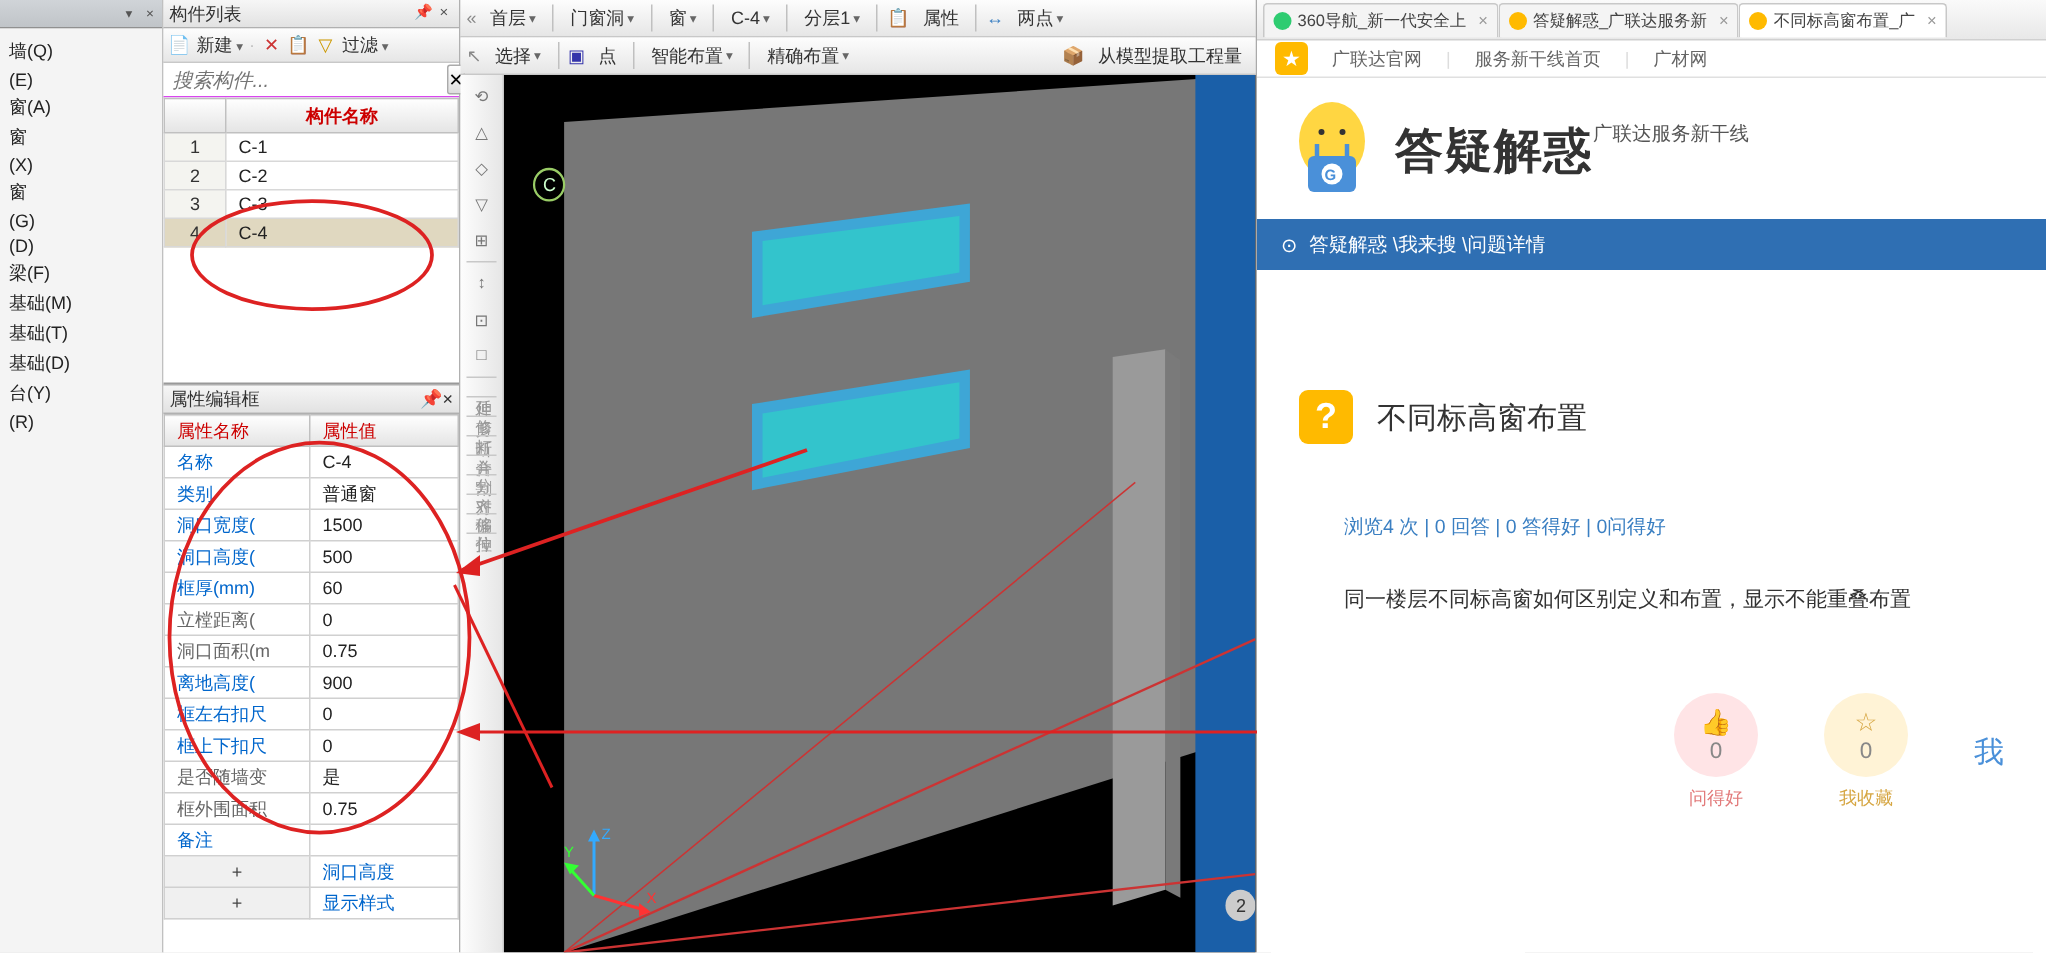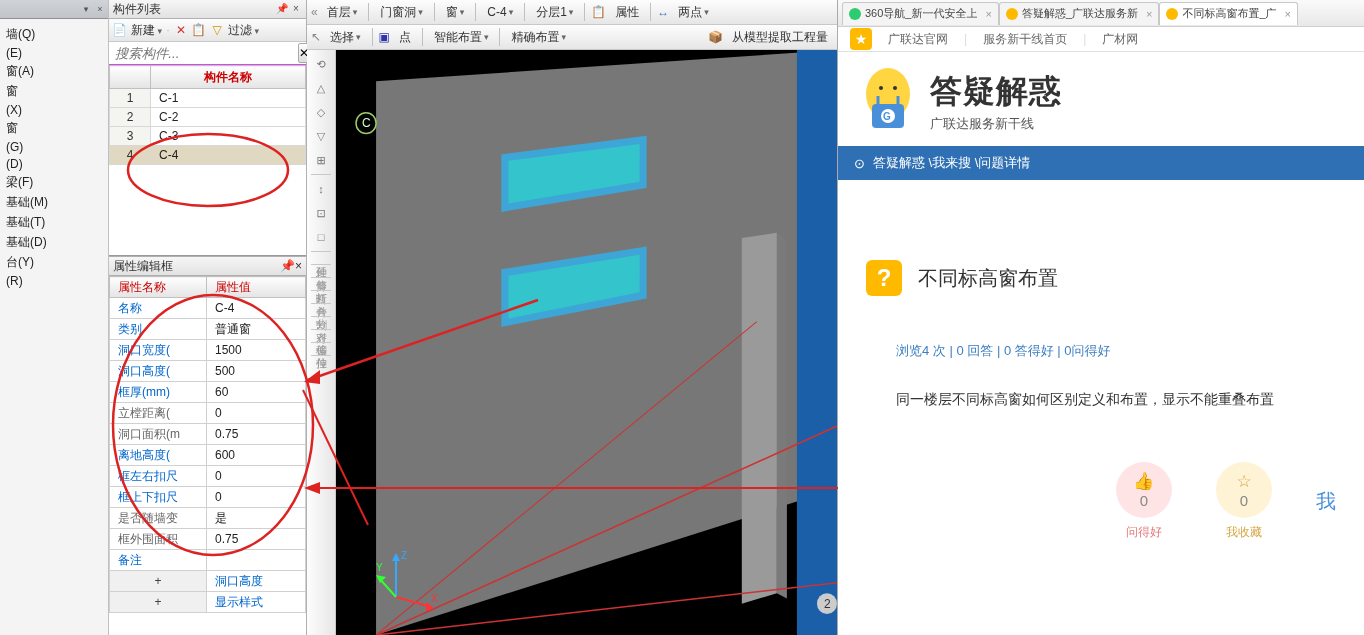--- a/index.html
+++ b/index.html
@@ -49,21 +49,21 @@
 .browser{flex:1;background:#fff;display:flex;flex-direction:column}
 .browser .tabs{height:26px;background:linear-gradient(#fafafa,#e8e8e8);border-bottom:1px solid #d0d0d0;display:flex;align-items:center;padding:0 4px;gap:0}
 .browser .tabs .tab{height:22px;border:1px solid #c8c8c8;border-bottom:none;border-radius:3px 3px 0 0;padding:0 6px;display:flex;align-items:center;gap:4px;background:#f4f4f4;color:#444;font-size:11px;max-width:165px;overflow:hidden;white-space:nowrap}
 .browser .tabs .tab.active{background:#fff}
 .browser .fav{height:24px;border-bottom:1px solid #e0e0e0;display:flex;align-items:center;gap:16px;padding:0 12px}
 .browser .fav .star{width:22px;height:22px;background:#ffba00;border-radius:4px;display:flex;align-items:center;justify-content:center;color:#fff;font-size:14px}
 .browser .fav a{color:#666;text-decoration:none;font-size:12px}
 .browser .fav .fsep{color:#ddd}
 .browser .head{display:flex;align-items:center;gap:12px;padding:14px 20px 10px 20px}
 .browser .head .logo{width:60px;height:70px;position:relative}
-.browser .head .txt{display:flex;flex-direction:column}
+.browser .head .txt{display:flex;}
 .browser .head .t1{font-size:32px;color:#333;font-weight:700;letter-spacing:1px}
 .browser .head .t2{font-size:13px;color:#555;margin-top:1px}
 .browser .crumb{height:34px;background:#2f6fb3;color:#fff;display:flex;align-items:center;padding:0 16px;gap:8px;font-size:13px}
 .browser .content{padding:80px 28px 20px 28px}
 .browser .q-row{display:flex;align-items:center;gap:16px}
 .browser .q-ico{width:36px;height:36px;background:#ffba00;border-radius:6px;display:flex;align-items:center;justify-content:center;color:#fff;font-size:24px;font-weight:700}
 .browser .q-title{font-size:20px;color:#333}
 .browser .meta{margin-top:46px;margin-left:30px;color:#3a7fc2;font-size:13px}
 .browser .body{margin-top:28px;margin-left:30px;font-size:14px;color:#333;line-height:1.6}
 .browser .actions{display:flex;gap:44px;margin-top:52px;margin-left:250px}
@@ -196,21 +196,21 @@
             <tr>
               <td class="kg">立樘距离(</td>
               <td class="v">0</td>
             </tr>
             <tr>
               <td class="kg">洞口面积(m</td>
               <td class="v">0.75</td>
             </tr>
             <tr>
               <td class="k">离地高度(</td>
-              <td class="v">600</td>
+              <td class="v">900</td>
             </tr>
             <tr>
               <td class="k">框左右扣尺</td>
               <td class="v">0</td>
             </tr>
             <tr>
               <td class="k">框上下扣尺</td>
               <td class="v">0</td>
             </tr>
             <tr>

